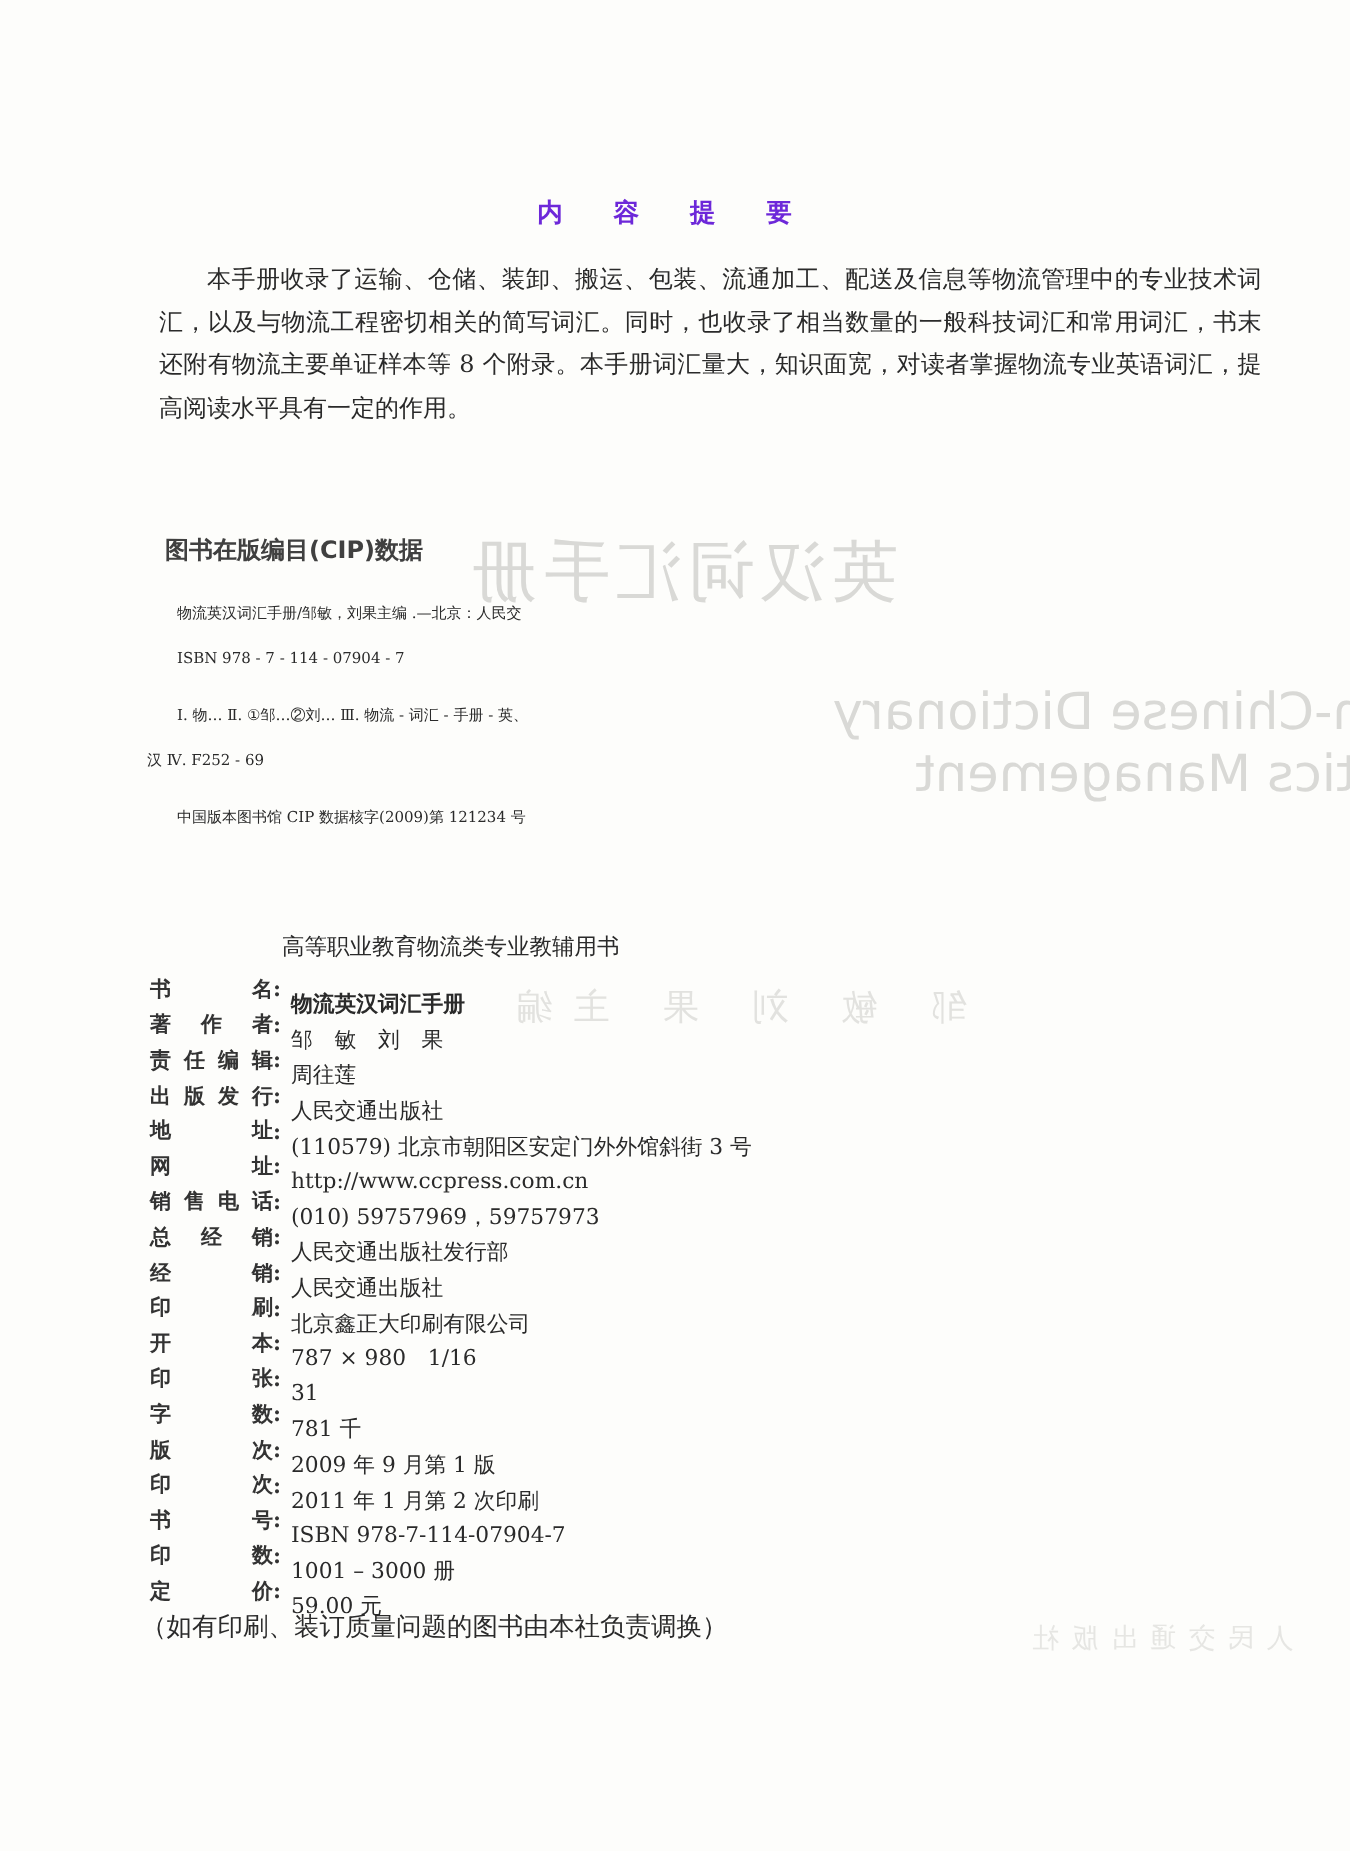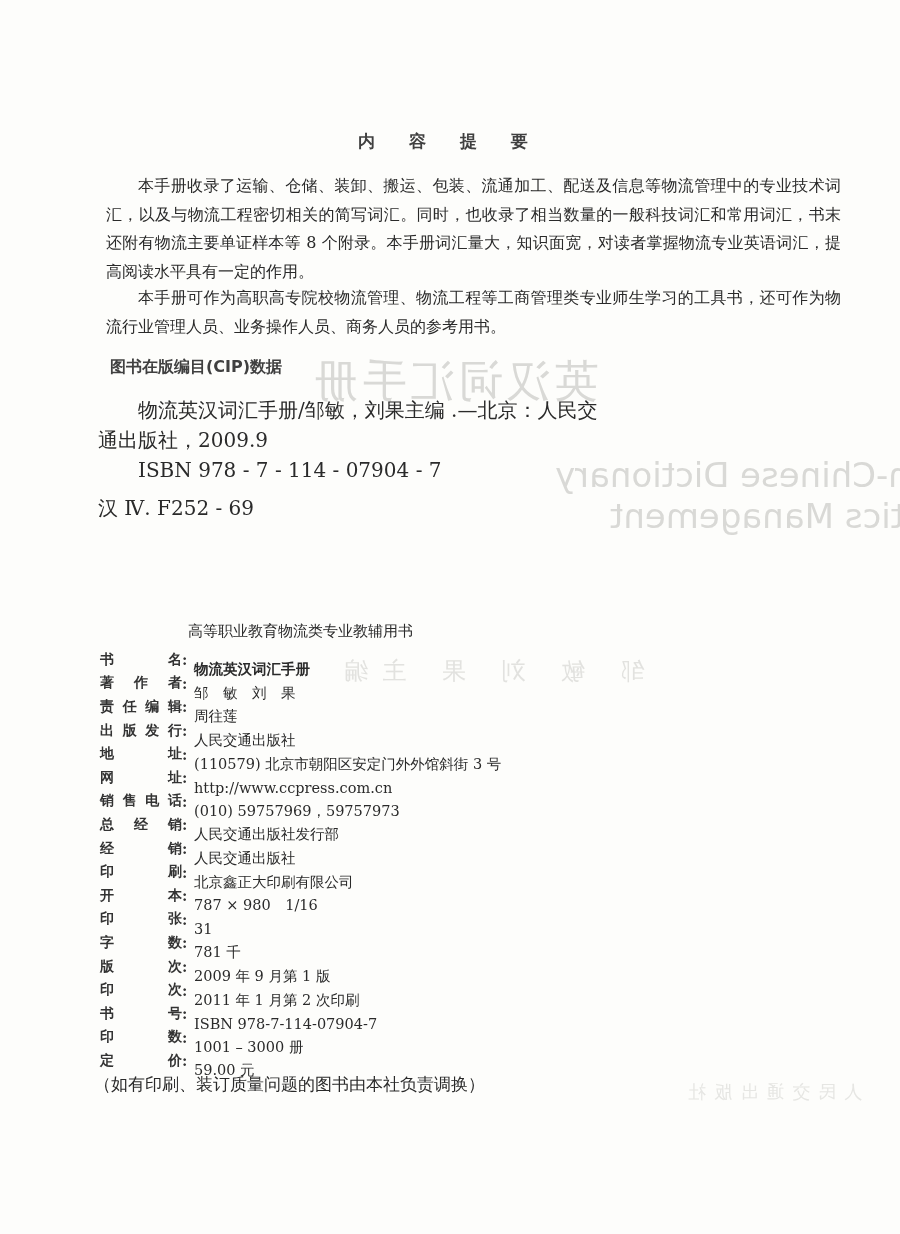--- a/index.html
+++ b/index.html
@@ -17,37 +17,37 @@
            font-family: "DejaVu Sans", "Liberation Sans", sans-serif; pointer-events: none; }
   .ghost-cn { left: 310px; top: 352px; font-size: 44px; letter-spacing: 4px; }
   .ghost-en1 { left: 555px; top: 455px; font-size: 34px; }
   .ghost-en2 { left: 610px; top: 496px; font-size: 34px; }
   .ghost-authors { left: 330px; top: 655px; font-size: 24px; letter-spacing: 14px; color: #e2e2df; }
   .ghost-pub { left: 680px; top: 1080px; font-size: 18px; letter-spacing: 8px; color: #e6e6e3; }
 
   .title {
     position: absolute; left: 0; width: 900px; top: 130px; text-align: center;
     font-family: "DejaVu Sans", "Liberation Sans", sans-serif;
-    font-weight: bold; font-size: 17px; letter-spacing: 14px; color: #404040;
+    font-weight: bold; font-size: 17px; letter-spacing: 14px; color: #6d28d9;
   }
   .abstract {
     position: absolute; left: 106px; top: 172px; width: 735px;
     font-size: 16px; line-height: 28.5px; text-indent: 2em;
     text-align: justify; margin: 0;
   }
   .abstract.p2 { top: 284px; }
 
   .cip-heading {
     position: absolute; left: 110px; top: 357px;
     font-family: "DejaVu Sans", "Liberation Sans", sans-serif;
     font-weight: bold; font-size: 16px; color: #404040;
   }
   .cip-block {
     position: absolute; left: 98px; top: 395px; width: 480px;
-    font-size: 20px; line-height: 30px; margin: 0;
+    font-size: 10px; line-height: 30px; margin: 0;
   }
   .cip-line { display: block; white-space: nowrap; }
   .cip-line.indent { padding-left: 2em; }
   .cip-gap { display: block; height: 8px; }
 
   .series {
     position: absolute; left: 188px; top: 622px; font-size: 15px;
     font-family: Liberation Sans, sans-serif;
   }
   .colophon {
@@ -70,30 +70,30 @@
 <div class="page">
 
   <div class="ghost ghost-cn">英汉词汇手册</div>
   <div class="ghost ghost-en1">An English-Chinese Dictionary</div>
   <div class="ghost ghost-en2">of Logistics Management</div>
   <div class="ghost ghost-authors">邹 敏 刘 果 主编</div>
   <div class="ghost ghost-pub">人民交通出版社</div>
 
   <div class="title">内 容 提 要</div>
   <p class="abstract">本手册收录了运输、仓储、装卸、搬运、包装、流通加工、配送及信息等物流管理中的专业技术词汇，以及与物流工程密切相关的简写词汇。同时，也收录了相当数量的一般科技词汇和常用词汇，书末还附有物流主要单证样本等 8 个附录。本手册词汇量大，知识面宽，对读者掌握物流专业英语词汇，提高阅读水平具有一定的作用。</p>
-  <p class="abstract p2">本手册可作为高职高专院校物流管理、物流工程等工商管理类专业师生学习的工具书，还可作为物流行业管理人员、业务操作人员、商务人员的参考用书。</p>
 
   <div class="cip-heading">图书在版编目(CIP)数据</div>
   <div class="cip-block">
     <span class="cip-line indent">物流英汉词汇手册/邹敏，刘果主编 .—北京：人民交</span>
-    <span class="cip-line">通出版社，2009.9</span>
     <span class="cip-line indent">ISBN 978 - 7 - 114 - 07904 - 7</span>
     <span class="cip-gap"></span>
+    <span class="cip-line indent">Ⅰ. 物…   Ⅱ. ①邹…②刘…   Ⅲ. 物流 - 词汇 - 手册 - 英、</span>
     <span class="cip-line">汉   Ⅳ. F252 - 69</span>
     <span class="cip-gap"></span>
+    <span class="cip-line indent">中国版本图书馆 CIP 数据核字(2009)第 121234 号</span>
   </div>
 
   <div class="series">高等职业教育物流类专业教辅用书</div>
 
   <div class="colophon">
     <div class="row">
       <span class="label">
           <span>书</span>
           <span>名</span>
         </span>

